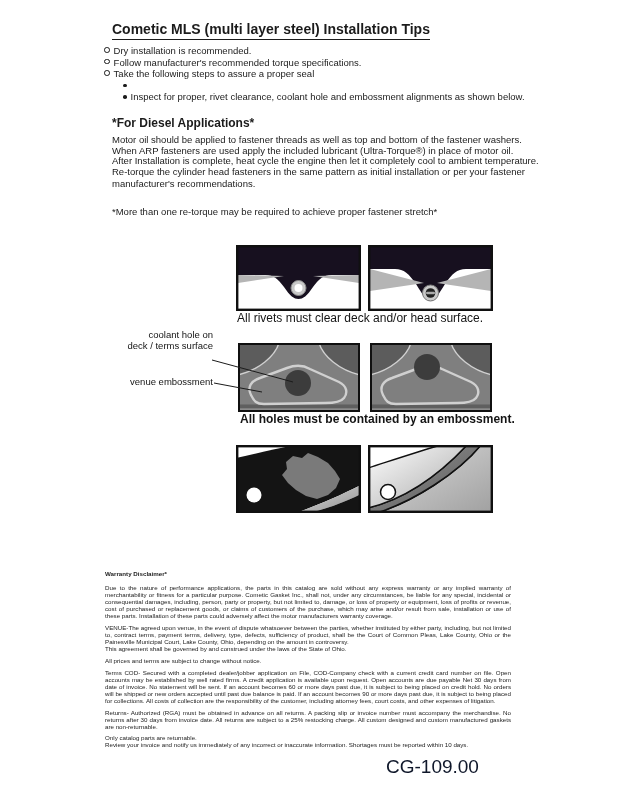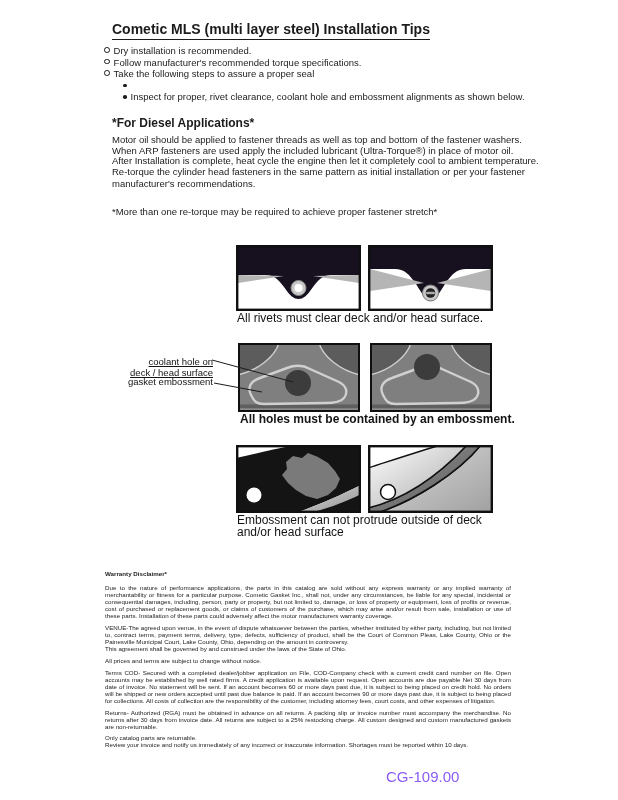--- a/index.html
+++ b/index.html
@@ -33,21 +33,21 @@
   .s-loop{fill:none;stroke:var(--outline-light,#d0d0d0);stroke-width:2.4;}
   .f-hole{fill:var(--hole-dark,#3c3c3c);}
   .f-band{fill:var(--band-black,#141414);}
   .f-blob{fill:var(--blob-gray,#7a7a7a);}
   .p-border{fill:none;stroke:#101010;stroke-width:2.4;}
   .leader{stroke:var(--ink,#1b1b1b);stroke-width:1;}
   .fine{left:105px;top:570px;width:406px;font-size:6.2px;line-height:7.1px;color:#222222;}
   .fine .fh{font-weight:bold;margin-bottom:7px;}
   .fine p{margin:0 0 4.5px 0;text-align:justify;}
   .fine p.tight{margin-bottom:0;}
-  .code{left:386px;top:756px;font-size:15px;color:#8b5cf6;margin-top:12px;}
+  .code{left:386px;top:756px;font-size:19px;color:#0f172a;}
 </style>
 </head>
 <body>
 
 <div class="page">
 
   <div class="abs title">Cometic MLS (multi layer steel) Installation Tips</div>
 
   <div class="abs tips">
     <div class="tip l1"><span class="o-bullet"></span><span>Dry installation is recommended.</span></div>
@@ -84,25 +84,25 @@
     <circle cx="62.5" cy="48" r="4.8" fill="#1f1f1f"></circle>
     <rect x="58" y="46.8" width="9" height="2.4" rx="1.2" fill="#ababab"></rect>
     <rect x="1.2" y="1.2" width="122.6" height="63.6" class="p-border"></rect>
   </svg>
 
   <div class="abs caption" style="left:237px;top:313px;">All rivets must clear deck and/or head surface.</div>
 
   <div class="abs hdr" style="left:236px;top:328px;">RIGHT</div>
   <div class="abs hdr" style="left:368px;top:328px;">WRONG</div>
 
-  <div class="abs diag-label" style="left:88px;top:356px;text-decoration:underline;">
+  <div class="abs diag-label" style="left:88px;top:329px;">
     <div>coolant hole on</div>
-    <div>deck / head surface</div>
+    <div>deck / terms surface</div>
   </div>
-  <div class="abs diag-label" style="left:88px;top:376px;">gasket embossment</div>
+  <div class="abs diag-label" style="left:88px;top:376px;">venue embossment</div>
 
   <svg class="panel" style="left:238px;top:343px;" width="122" height="69" viewBox="0 0 122 69">
     <rect width="122" height="69" class="f-steel"></rect>
     <path class="f-bore" d="M0,0 L41,0 C37,13 21,27 0,32 Z"></path>
     <path class="f-bore" d="M122,0 L81,0 C85,13 101,27 122,32 Z"></path>
     <rect y="61.5" width="122" height="4" fill="#5f5f5f"></rect>
     <rect y="65.5" width="122" height="3.5" fill="#8d8d8d"></rect>
     <path class="s-loop" d="M13,52 C9,44 13,38 22,35 L49,25 C57,22 65,22 72,26 L101,39 C109,43 110,50 106,55 C103,59 96,60 87,60 L26,61 C18,61 16,58 13,52 Z"></path>
     <circle cx="60" cy="40" r="13" class="f-hole"></circle>
     <rect x="1" y="1" width="120" height="67" fill="none" stroke="#101010" stroke-width="2"></rect>
@@ -161,24 +161,20 @@
       </linearGradient>
     </defs>
     <rect width="125" height="68" class="f-white"></rect>
     <path fill="url(#g4)" stroke="#111111" stroke-width="1.5" d="M113,0 L125,0 L125,68 L9,68 C46,56 90,28 113,0 Z"></path>
     <path fill="url(#g3)" stroke="#111111" stroke-width="1.5" d="M99,0 C71,30 37,54 0,63 L0,68 L9,68 C46,56 90,28 113,0 Z"></path>
     <path fill="url(#g2)" stroke="#111111" stroke-width="1.5" d="M0,23 C28,14 52,6 73,0 L99,0 C71,30 37,54 0,63 Z"></path>
     <circle cx="20" cy="47" r="7.5" class="f-white" stroke="#111111" stroke-width="1.5"></circle>
     <rect x="1.2" y="1.2" width="122.6" height="65.6" class="p-border"></rect>
   </svg>
 
-  <div class="abs caption" style="left:237px;top:515px;">
-    <div>Embossment can not protrude outside of deck</div>
-    <div>and/or head surface</div>
-  </div>
 
   <div class="abs fine">
     <div class="fh">Warranty Disclaimer*</div>
     <p>Due to the nature of performance applications, the parts in this catalog are sold without any express warranty or any implied warranty of merchantability or fitness for a particular purpose.  Cometic Gasket Inc., shall not, under any circumstances, be liable for any special, incidental or consequential damages, including, person, party or property, but not limited to, damage, or loss of property or equipment, loss of profits or revenue, cost of purchased or replacement goods, or claims of customers of the purchase, which may arise and/or result from sale, installation or use of these parts.  Installation of these parts could adversely affect the motor manufacturers warranty coverage.</p>
     <p class="tight">VENUE-The agreed upon venue, in the event of dispute whatsoever between the parties, whether instituted by either party, including, but not limited to, contract terms, payment terms, delivery, type, defects, sufficiency of product, shall be the Court of Common Pleas, Lake County, Ohio or the Painesville Municipal Court, Lake County, Ohio, depending on the amount in controversy.</p>
     <p>This agreement shall be governed by and construed under the laws of the State of Ohio.</p>
     <p>All prices and terms are subject to change without notice.</p>
     <p>Terms COD- Secured with a completed dealer/jobber application on File, COD-Company check with a current credit card number on file.  Open accounts may be established by well rated firms.  A credit application is available upon request.  Open accounts are due payable Net 30 days from date of invoice.  No statement will be sent.  If an account becomes 60 or more days past due, it is subject to being placed on credit hold.  No orders will be shipped or new orders accepted until past due balance is paid.  If an account becomes 90 or more days past due, it is subject to being placed for collections.  All costs of collection are the responsibility of the customer, including attorney fees, court costs, and other expenses of litigation.</p>
     <p>Returns- Authorized (RGA) must be obtained in advance on all returns.  A packing slip or invoice number must accompany the merchandise.  No returns after 30 days from invoice date.  All returns are subject to a 25% restocking charge.  All custom designed and custom manufactured gaskets are non-returnable.</p>
     <p class="tight">Only catalog parts are returnable.</p>

